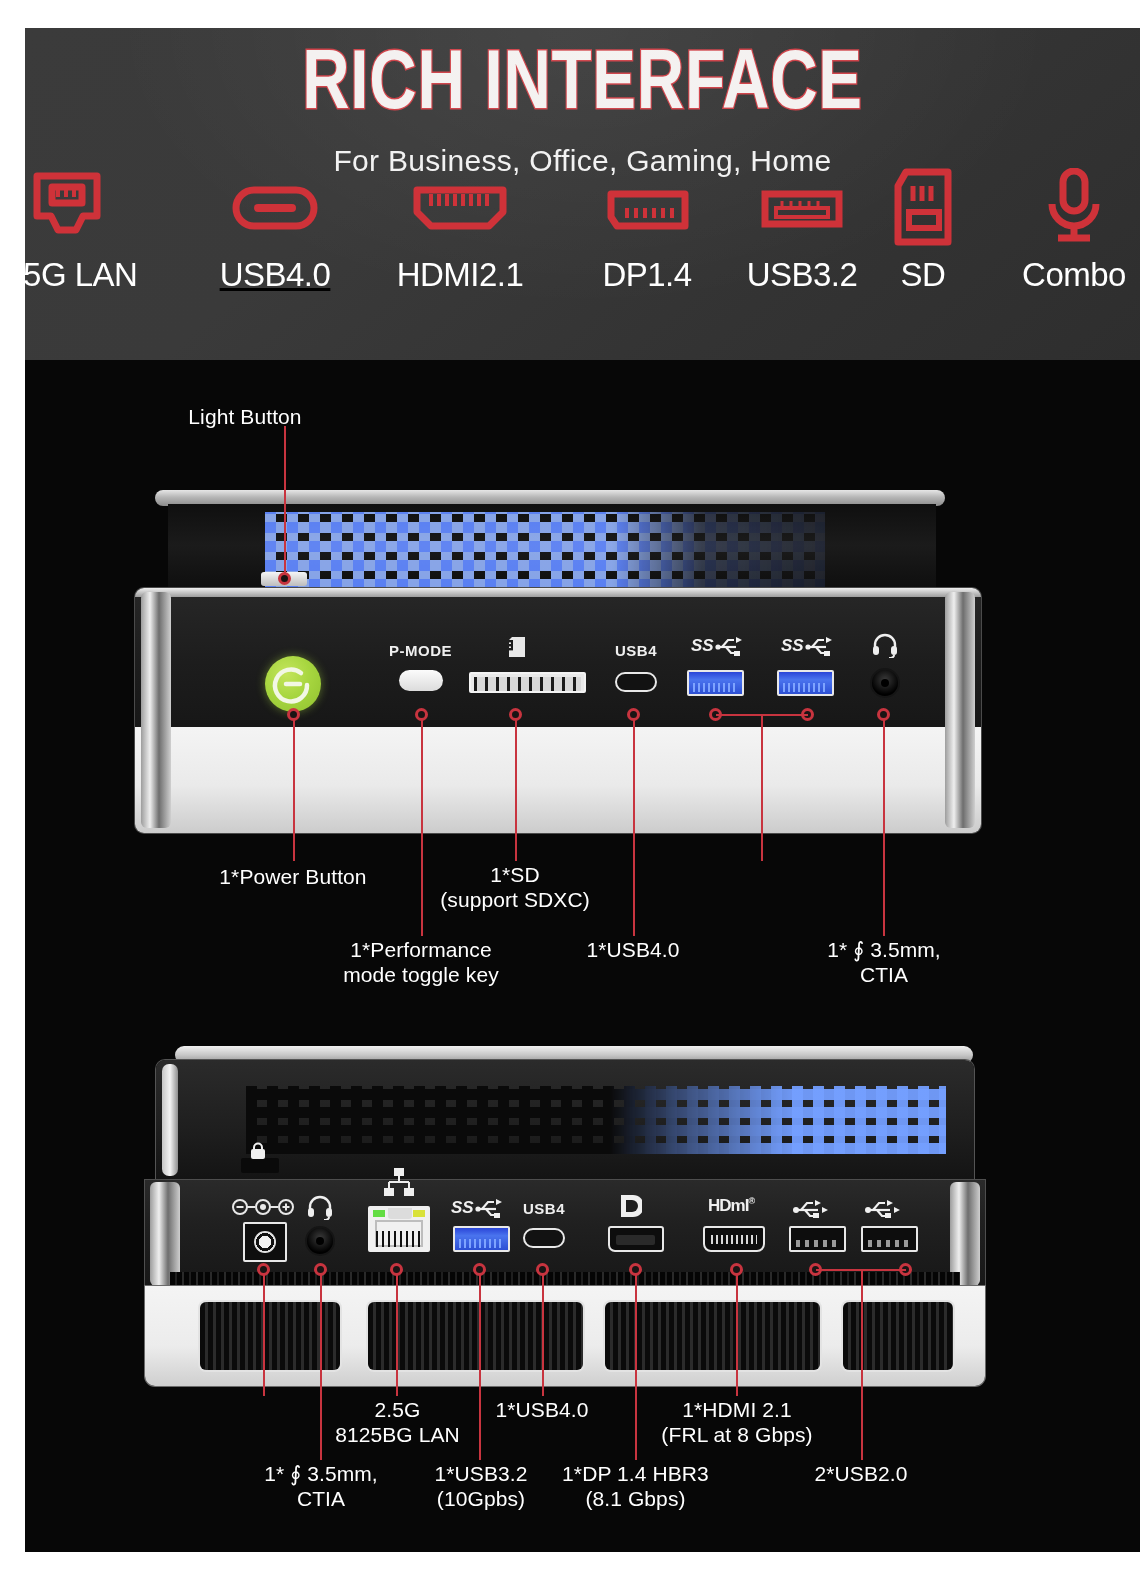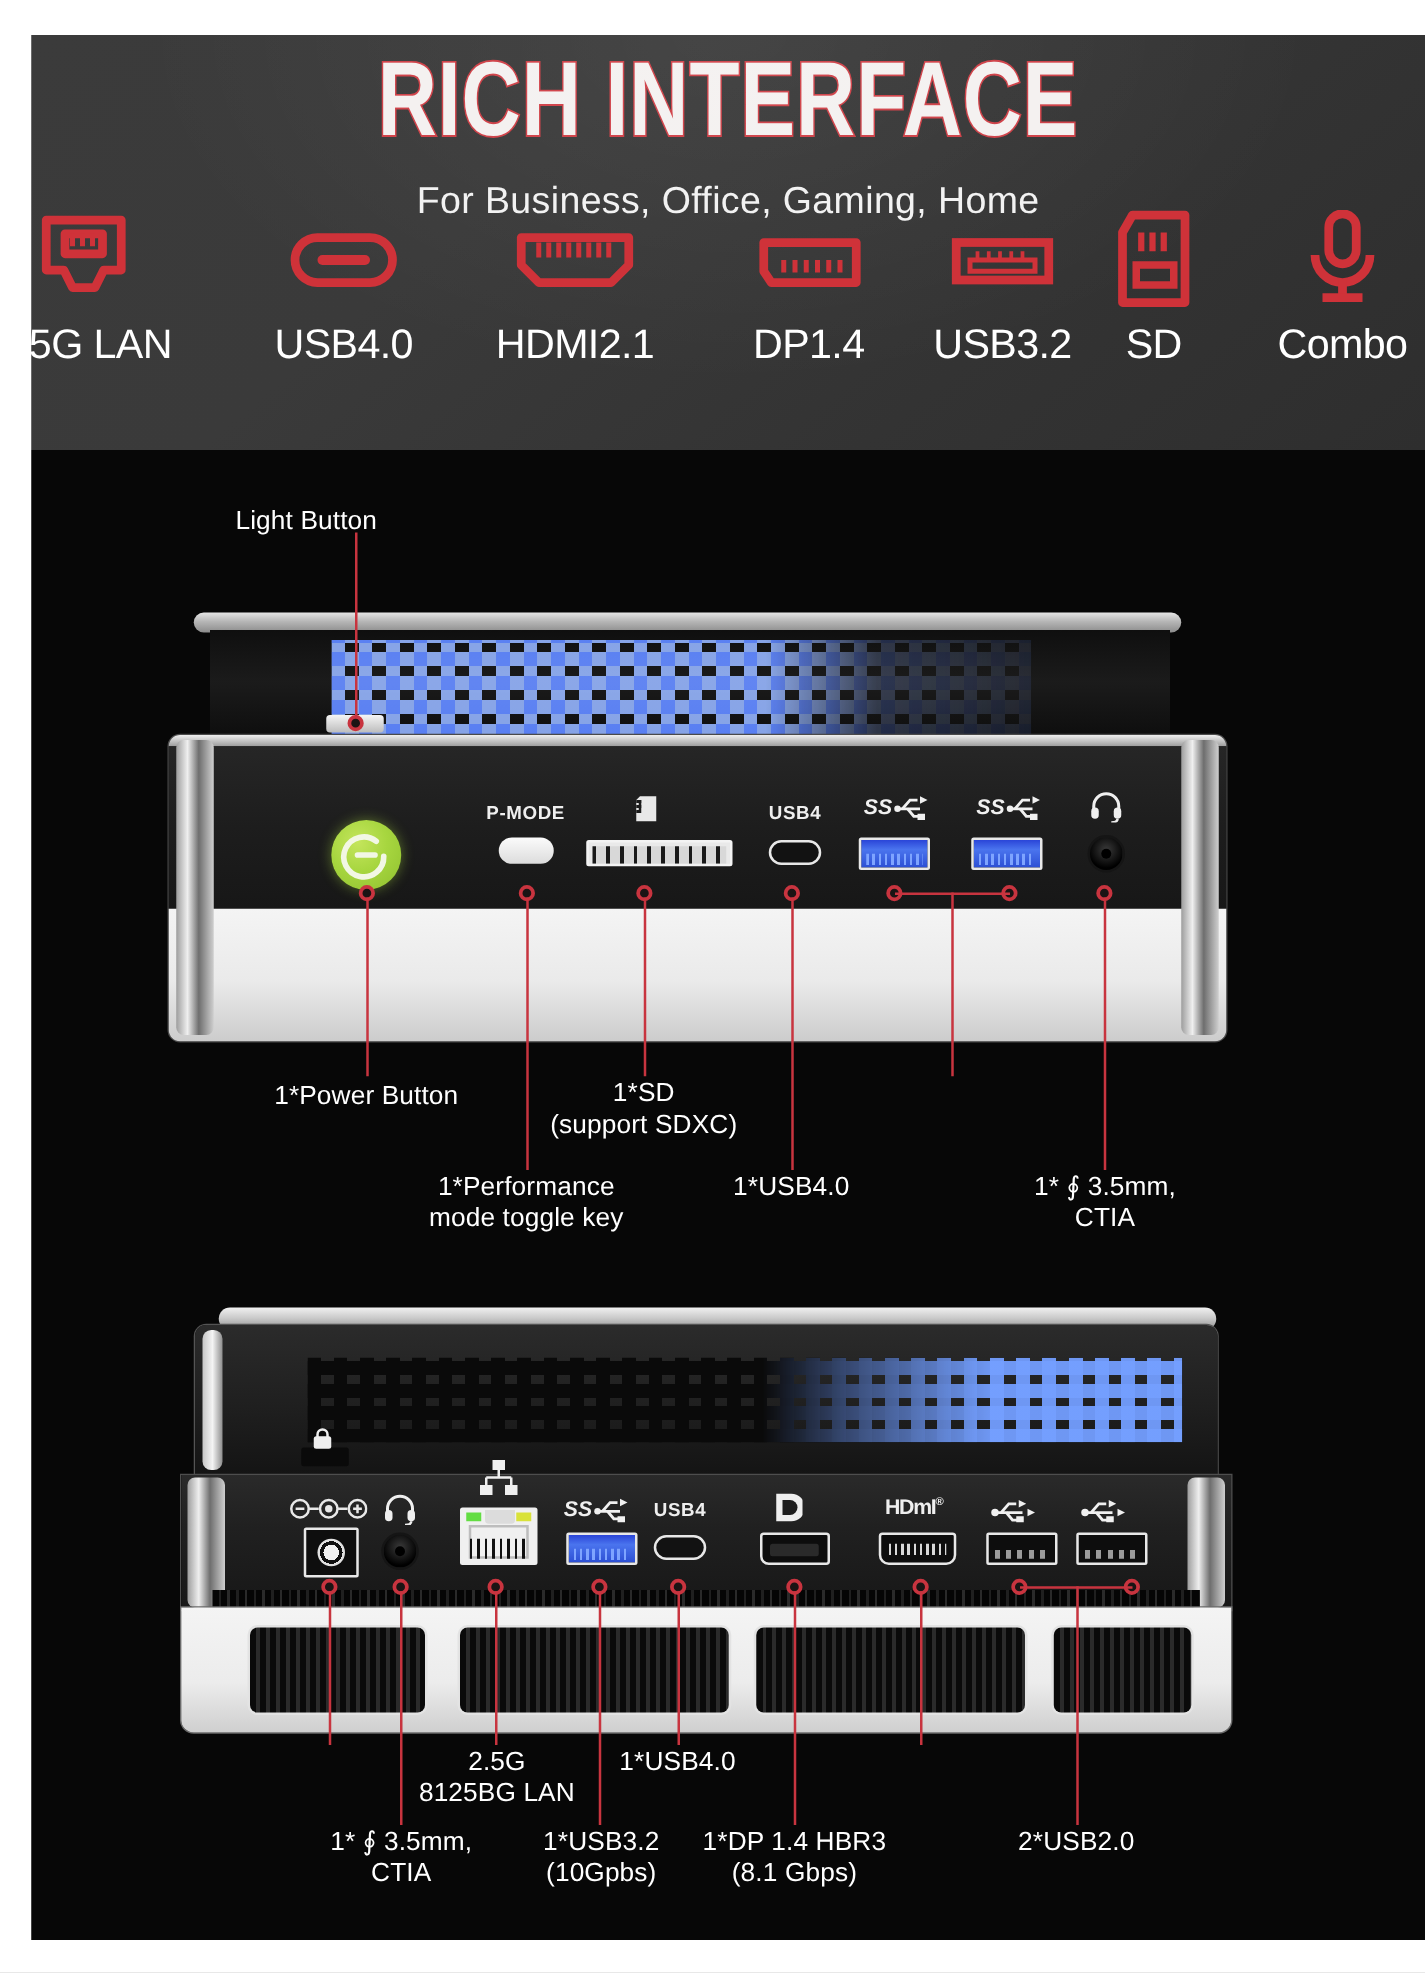--- a/index.html
+++ b/index.html
@@ -194,21 +194,21 @@
           <g stroke="#cf3239" stroke-width="4">
             <line x1="29" y1="19" x2="29" y2="29"></line>
             <line x1="37" y1="19" x2="37" y2="29"></line>
             <line x1="45" y1="19" x2="45" y2="29"></line>
           </g>
         </svg>
       </div>
       <div class="cap">2.5G LAN</div>
     </div>
 
-    <div class="ic" style="left:225px;">
+    <div class="ic" style="left:225px;text-decoration:underline;">
       <div class="glyph">
         <svg width="96" height="80" viewBox="0 0 96 80">
           <rect x="9" y="22" width="78" height="36" rx="18" ry="18" fill="none" stroke="#cf3239" stroke-width="7"></rect>
           <rect x="27" y="36" width="42" height="8" rx="4" fill="#cf3239"></rect>
         </svg>
       </div>
       <div class="cap">USB4.0</div>
     </div>
 
     <div class="ic" style="left:410px;">
@@ -600,20 +600,22 @@
     <div class="calloutline" style="left:517px;top:913px;height:123px;"></div>
     <div class="lbl" style="left:432px;top:1037px;width:170px;">1*USB4.0</div>
 
     <div class="dot" style="left:604px;top:903px;"></div>
     <div class="calloutline" style="left:610px;top:913px;height:187px;"></div>
     <div class="lbl" style="left:508px;top:1101px;width:205px;">1*DP 1.4 HBR3
 (8.1 Gbps)</div>
 
     <div class="dot" style="left:705px;top:903px;"></div>
     <div class="calloutline" style="left:711px;top:913px;height:123px;"></div>
+    <div class="lbl" style="left:608px;top:1037px;width:208px;">1*HDMI 2.1
+(FRL at 8 Gbps)</div>
 
     <div class="dot" style="left:784px;top:903px;"></div>
     <div class="dot" style="left:874px;top:903px;"></div>
     <div class="calloutbar" style="left:791px;top:909px;width:90px;"></div>
     <div class="calloutline" style="left:836px;top:909px;height:191px;"></div>
     <div class="lbl" style="left:756px;top:1101px;width:160px;">2*USB2.0</div>
 
   </div>
 </div>
 

